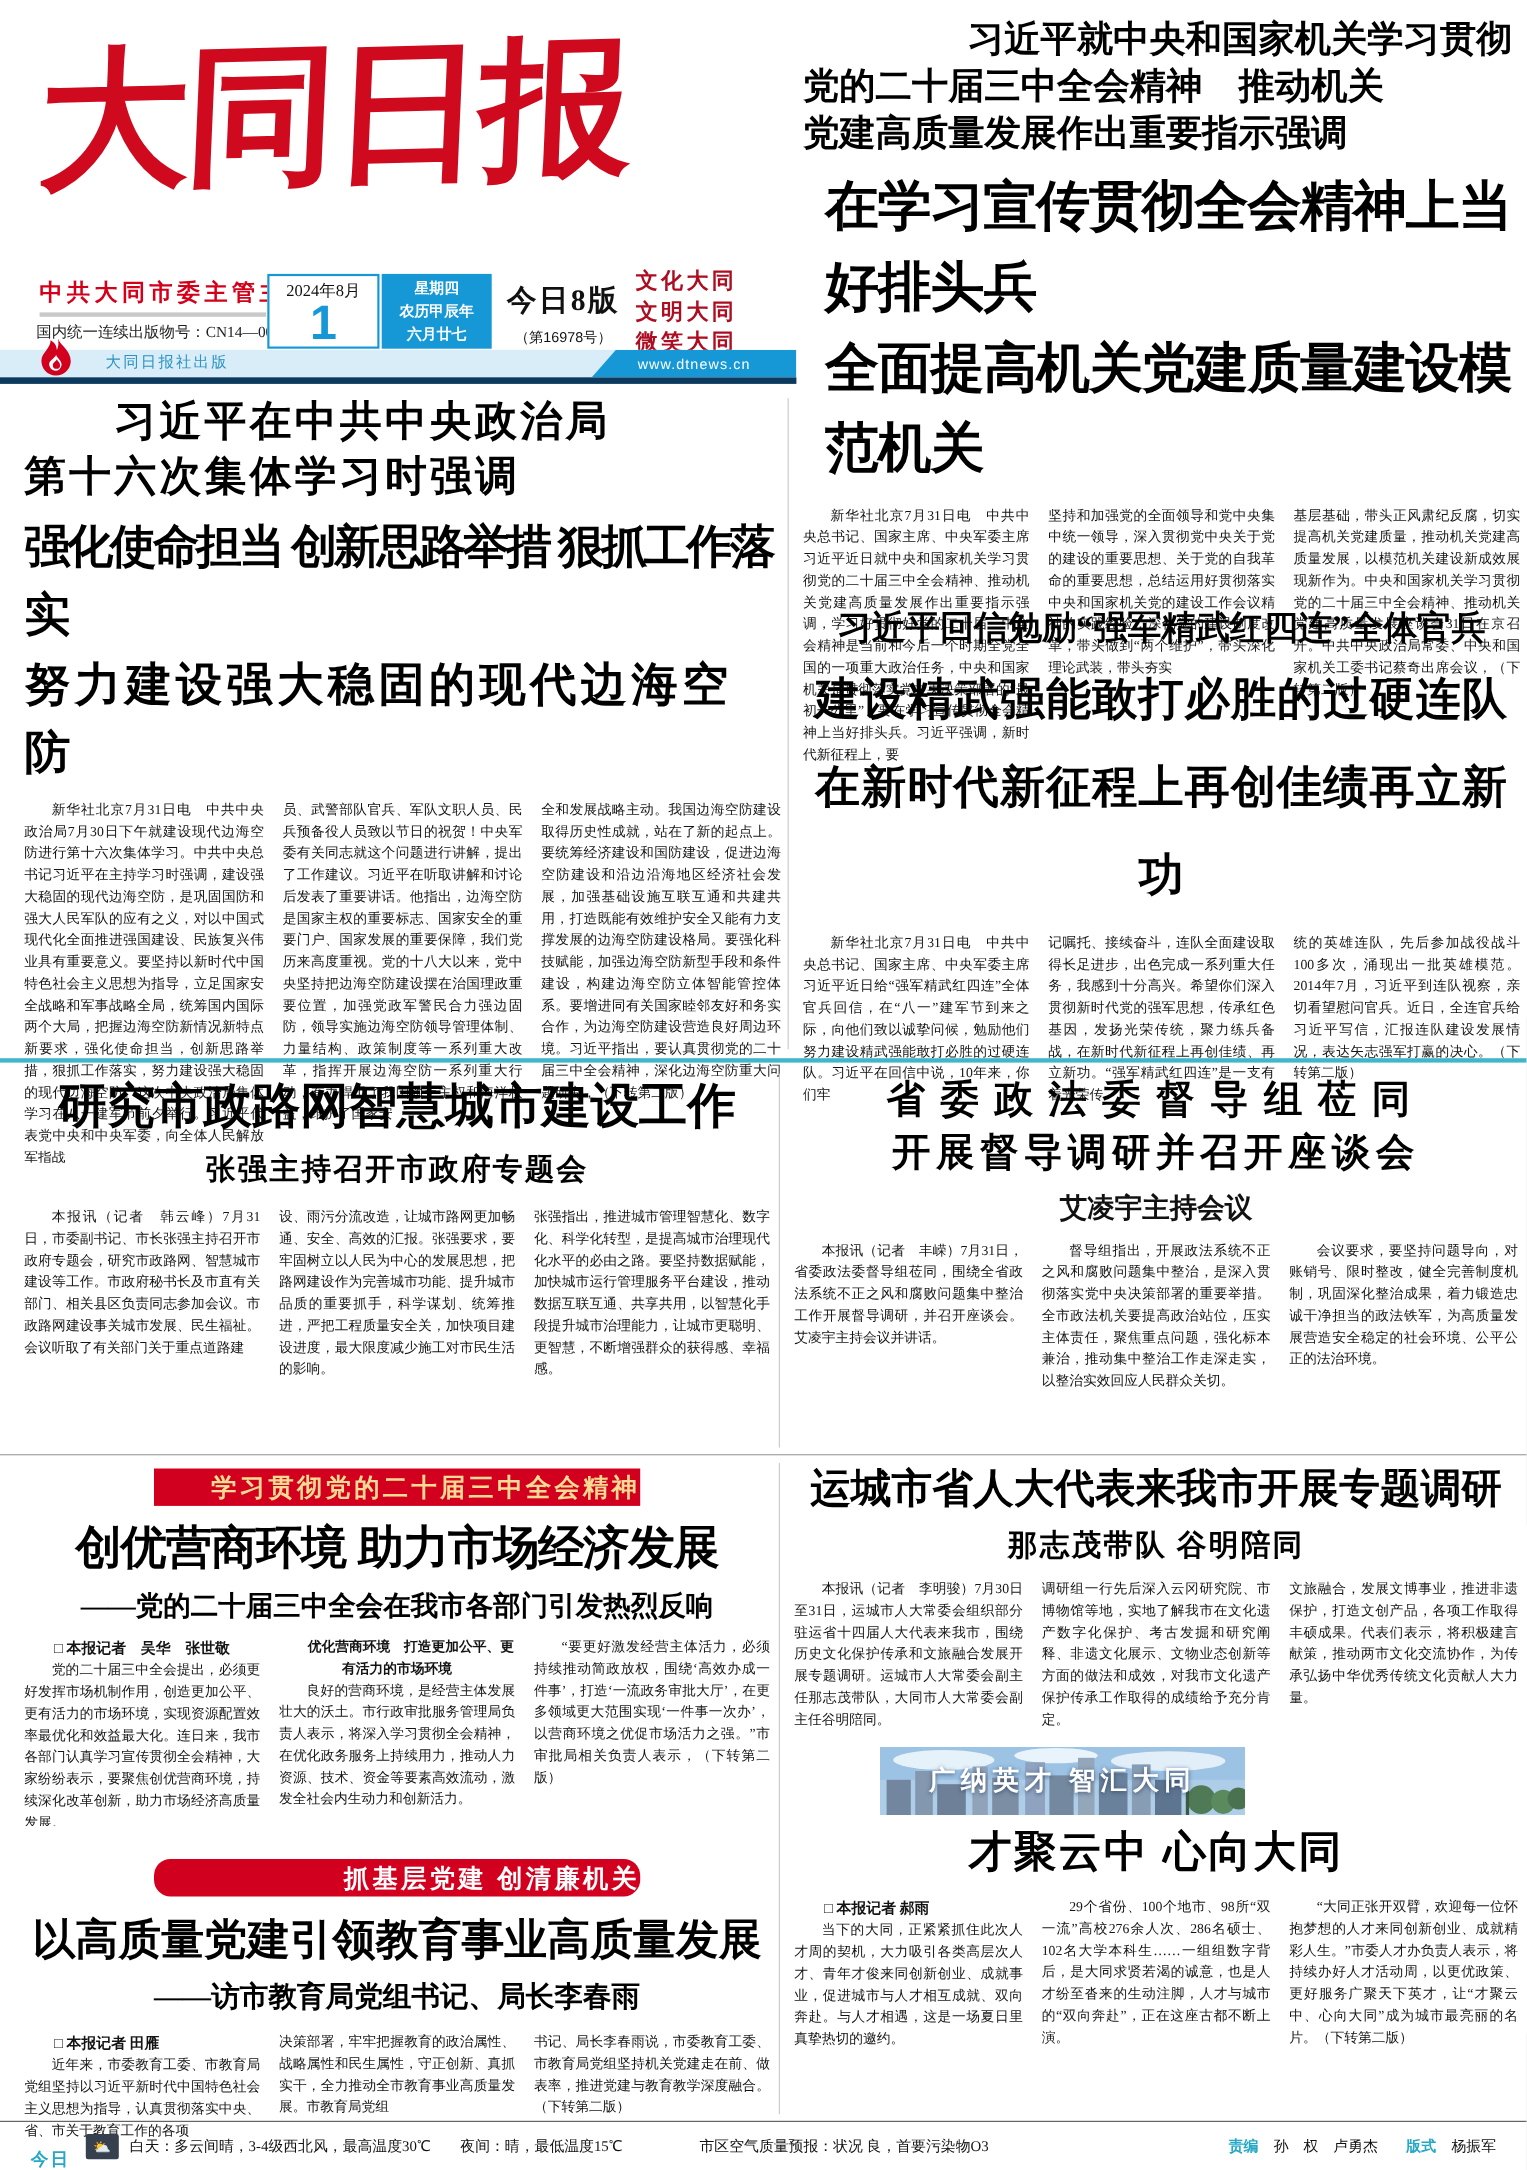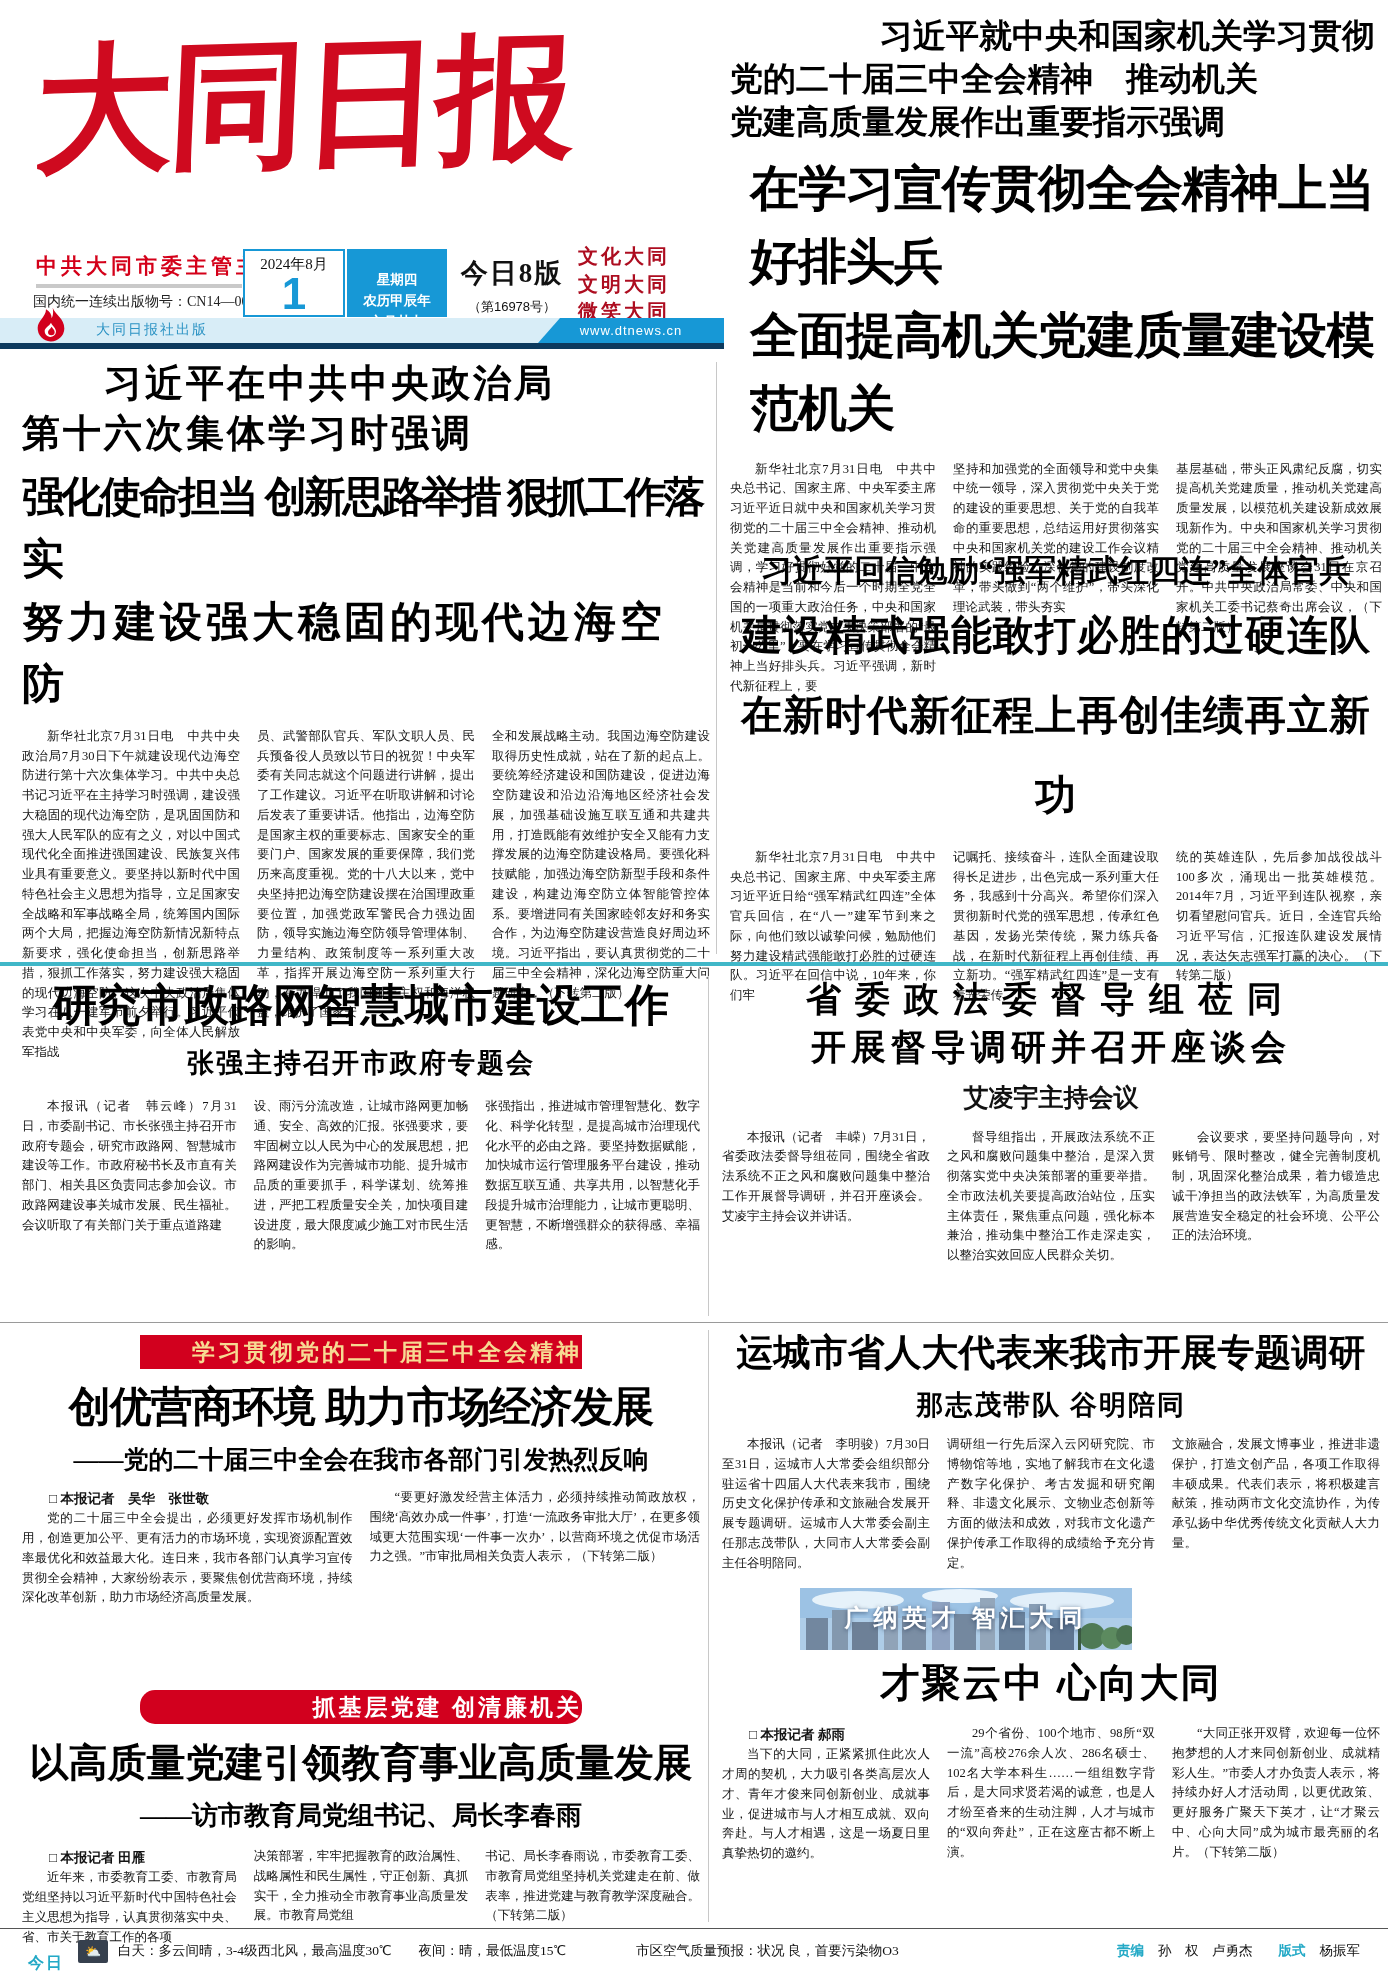--- a/index.html
+++ b/index.html
@@ -11,21 +11,21 @@
     font-family:"DejaVu Serif",serif;font-weight:900;font-size:138px;line-height:1.3;
     color:#cf0a1f;letter-spacing:-4px;transform:rotate(-1.5deg) skewX(-4deg);}
   .sponsor{left:36px;top:252px;font-size:21px;font-weight:900;color:#d40019;letter-spacing:4px;}
   .sponsor-rule{left:36px;top:284px;width:206px;height:4px;background:#c9c9c9;}
   .issn{left:33px;top:293px;font-size:14px;color:#222;font-family:"Liberation Serif",serif;}
   .datebox{left:243px;top:249px;width:102px;height:68px;border:2px solid #1798d6;background:#fff;
     text-align:center;box-sizing:border-box;}
   .datebox .m{font-size:15px;margin-top:4px;font-family:"Liberation Serif",serif;}
   .datebox .d{font-size:44px;font-weight:900;color:#1798d6;line-height:1;margin-top:-2px;}
   .bluebox{left:347px;top:249px;width:100px;height:68px;background:#1798d6;color:#fff;
-    text-align:center;font-size:13.5px;font-weight:bold;line-height:1.55;padding-top:21px;box-sizing:border-box;}
+    text-align:center;font-size:13.5px;font-weight:bold;line-height:1.55;padding-top:3px;box-sizing:border-box;}
   .pages{left:452px;top:255px;width:120px;text-align:center;}
   .pages .p1{font-size:27px;font-weight:bold;letter-spacing:2px;font-family:"Liberation Serif",serif;}
   .pages .p2{font-size:13px;margin-top:7px;font-family:Liberation Sans, sans-serif;}
   .slogans{left:578px;top:243px;width:130px;font-size:20px;font-weight:900;color:#ad0d20;
     line-height:1.38;letter-spacing:3px;}
   .strip{left:0;top:318px;width:724px;height:25px;background:#d8edf7;}
   .strip .pub{position:absolute;left:96px;top:3px;font-size:14px;color:#2c93c4;letter-spacing:2px;}
   .flame{left:28px;top:306px;width:46px;height:40px;}
   .ribbon{left:538px;top:318px;width:186px;height:25px;background:#1798d6;color:#fff;
     font-size:13px;text-align:center;line-height:25px;letter-spacing:1px;
@@ -212,20 +212,24 @@
   <div class="abs vrule" style="left:708px;top:1330px;height:592px;"></div>
 
   <div class="abs" style="left:22px;top:1335px;width:678px;">
     <div class="redbanner gold" style="width:442px;margin:0 auto;">学习贯彻党的二十届三中全会精神</div>
     <div class="h-black center" style="font-size:42px;margin-top:10px;letter-spacing:-1px;">创优营商环境  助力市场经济发展</div>
     <div class="kicker center" style="font-size:25px;margin-top:8px;">——党的二十届三中全会在我市各部门引发热烈反响</div>
     <div class="cols" style="margin-top:12px;height:172px;">
       <div class="bcol">
         <p class="byline">□ 本报记者　吴华　张世敬</p>
         <p>党的二十届三中全会提出，必须更好发挥市场机制作用，创造更加公平、更有活力的市场环境，实现资源配置效率最优化和效益最大化。连日来，我市各部门认真学习宣传贯彻全会精神，大家纷纷表示，要聚焦创优营商环境，持续深化改革创新，助力市场经济高质量发展。</p>
+      </div>
+      <div class="bcol">
+        <p class="innerhead">优化营商环境　打造更加公平、更有活力的市场环境</p>
+        <p>良好的营商环境，是经营主体发展壮大的沃土。市行政审批服务管理局负责人表示，将深入学习贯彻全会精神，在优化政务服务上持续用力，推动人力资源、技术、资金等要素高效流动，激发全社会内生动力和创新活力。</p>
       </div>
       <div class="bcol">
           <p>“要更好激发经营主体活力，必须持续推动简政放权，围绕‘高效办成一件事’，打造‘一流政务审批大厅’，在更多领域更大范围实现‘一件事一次办’，以营商环境之优促市场活力之强。”市审批局相关负责人表示，（下转第二版）</p>
         </div>
     </div>
   </div>
 
   <div class="abs" style="left:722px;top:1328px;width:658px;">
     <div class="h-black center" style="font-size:37px;">运城市省人大代表来我市开展专题调研</div>
     <div class="kicker center" style="font-size:27px;margin-top:9px;letter-spacing:2px;">那志茂带队 谷明陪同</div>

